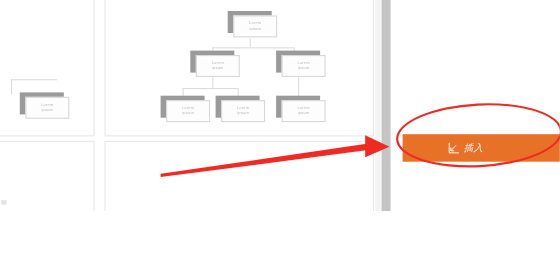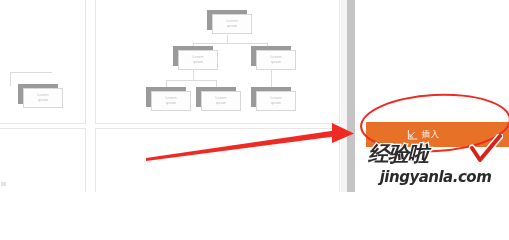--- a/index.html
+++ b/index.html
@@ -71,21 +71,21 @@
   #insert-button {
     position: absolute;
     left: 366px; top: 122px;
     width: 150px; height: 25px;
     background: #e87128;
     display: flex; align-items: center; justify-content: center;
     gap: 4px;
     cursor: pointer;
   }
   #insert-button .ibl { display:flex; gap:4px;
-                        transform: translateX(-18px); }
+                        transform: translateX(-18px); font-style: italic; }
   #insert-button .label {
     font-size: 8.5px; color: #ffffff;
     font-family: "DejaVu Sans", sans-serif;
     letter-spacing: .5px;
   }
   #insert-icon { width: 11px; height: 11px; display:block; }
 
   
   #highlight-ellipse {
     position: absolute;
@@ -233,25 +233,15 @@
     </div>
   </div>
 
   <div id="highlight-ellipse"></div>
 
   <svg id="pointer-arrow" viewBox="0 0 220 44">
     <polygon points="6,36 198,8 198,14 6,39" fill="#ef2a22"></polygon>
     <polygon points="192,1 214,11.5 192,21" fill="#ef2a22"></polygon>
   </svg>
 
-  <div id="watermark">
-    <div id="wm-row">
-      <div id="wm-cn">经验啦</div>
-      <svg id="wm-check" viewBox="0 0 34 30">
-        <path d="M3 14 L11 26 L31 2" fill="none" stroke="#ffffff" stroke-width="7" stroke-linecap="round" stroke-linejoin="round"></path>
-        <path d="M3 14 L11 26 L31 2" fill="none" stroke="#d8231c" stroke-width="4" stroke-linecap="round" stroke-linejoin="round"></path>
-      </svg>
-    </div>
-    <div id="wm-url">jingyanla.com</div>
-  </div>
 
   <div id="corner-mark"></div>
 </div>
 
 </body></html>

